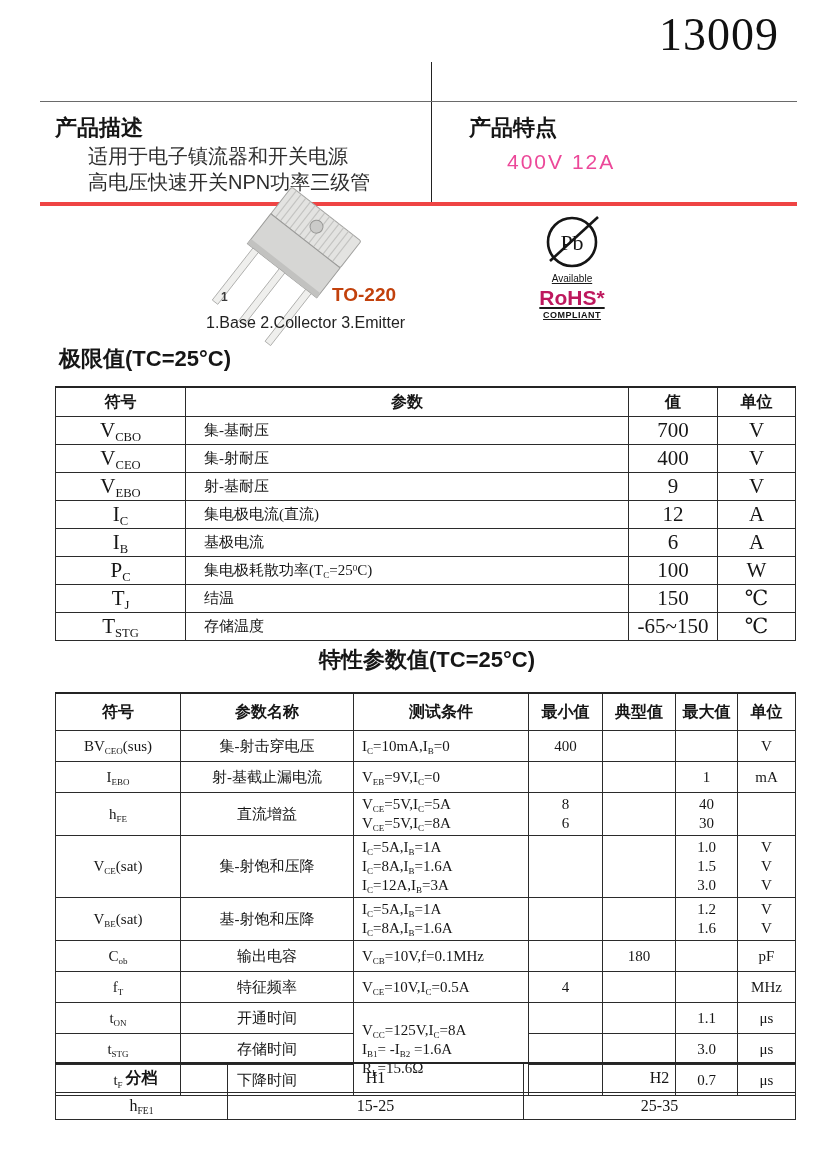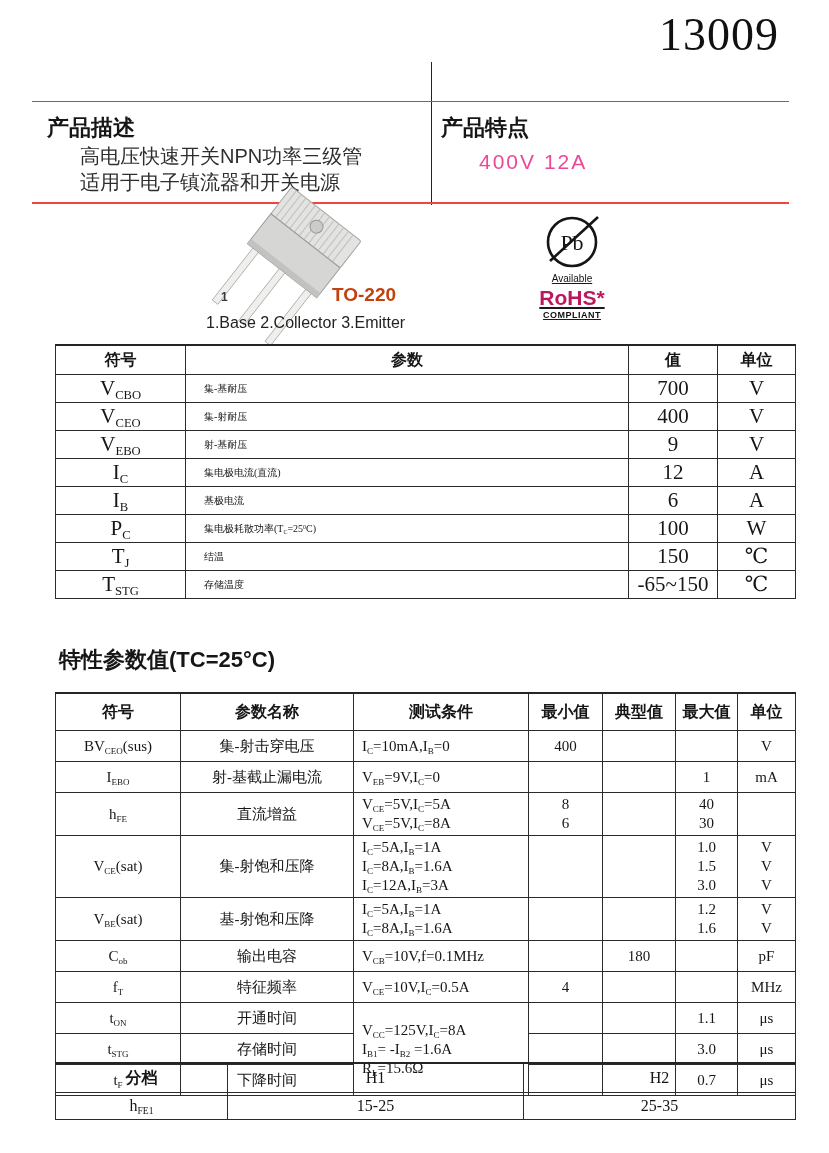--- a/index.html
+++ b/index.html
@@ -6,24 +6,24 @@
   .page{position:relative;width:829px;height:1153px;background:#fff;overflow:hidden;
         font-family:"Liberation Serif","DejaVu Serif",serif;color:#1a1a1a;}
   sub{font-size:0.6em;vertical-align:-0.28em;line-height:0;}
   sup{font-size:0.6em;vertical-align:0.5em;line-height:0;}
 
   .part-number{position:absolute;top:8px;right:50px;
         font:400 46px "Liberation Serif","DejaVu Serif",serif;letter-spacing:1px;color:#111;}
 
   .v-div{position:absolute;left:431px;top:62px;width:1px;height:143px;background:#222;}
 
-  .intro{position:absolute;left:32px;top:101px;width:757px;height:100px;
-         border-top:1px solid #6a6a6a;border-bottom:2px solid #ef4444;display:flex;}
+  .intro{position:absolute;left:40px;top:101px;width:757px;height:100px;
+         border-top:1px solid #6a6a6a;border-bottom:4px solid #ef4444;display:flex;}
   .intro-left{width:391px;}
-  .intro-right{flex:1;padding-left:18px;}
+  .intro-right{flex:1;padding-left:38px;}
   .sec-h{font:700 22px "Liberation Sans","DejaVu Sans",sans-serif;color:#161616;margin:0;}
   .intro .sec-h{margin-top:11px;}
   .intro-left .sec-h{margin-left:15px;}
   .desc-line{font:400 20px "Liberation Sans","DejaVu Sans",sans-serif;color:#2e2e2e;
              margin:1px 0 0 48px;line-height:25px;}
   .feat-value{font:400 21px "Liberation Sans","DejaVu Sans",sans-serif;color:#ec4899;
               margin:7px 0 0 38px;letter-spacing:2px;}
 
   .pkg-area{position:absolute;left:0;top:206px;width:829px;height:134px;}
   svg.pkg{position:absolute;left:138px;top:4px;overflow:visible;}
@@ -33,52 +33,52 @@
   .rohs{position:absolute;left:530px;top:8px;width:84px;text-align:center;text-decoration:underline;}
   .rohs svg{overflow:visible;display:block;margin:0 auto;}
   .rohs-avail{font:400 10px "Liberation Sans",sans-serif;color:#111;margin-top:1px;text-align:center;}
   .rohs-name{font:700 21px "Liberation Sans","DejaVu Sans",sans-serif;color:#be185d;margin-top:2px;}
   .rohs-comp{font:700 9px "Liberation Sans",sans-serif;color:#111;letter-spacing:0.5px;}
 
   .sec1{position:absolute;left:55px;top:344px;width:740px;}
   .sec2{position:absolute;left:55px;top:645px;width:740px;}
   .sec3{position:absolute;left:55px;top:1062px;width:740px;}
   .sec1 .sec-h,.sec2 .sec-h{margin:0 0 12px 4px;}
-  .sec2 .sec-h{margin-bottom:17px;}
+  .sec2 .sec-h{margin-bottom:17px;text-align:center;}
   .sec3 .sec-h{font-size:20px;margin:0 0 9px 2px;}
 
   table{border-collapse:collapse;width:740px;table-layout:fixed;}
   th,td{border:1px solid #2b2b2b;text-align:center;vertical-align:middle;
         font-family:"Liberation Serif","DejaVu Serif",serif;color:#161616;}
   table{border-top:2px solid #242424;}
   th{font:700 16px "Liberation Sans","DejaVu Sans",sans-serif;}
   .t1 th{height:26px;}
   .t1 td{height:24px;font-size:21px;}
-  .t1 td.param{text-align:left;padding-left:18px;font-size:10px;}
+  .t1 td.param{text-align:left;padding-left:18px;font-size:15px;}
   .t2 th{height:34px;}
   .t2 td{height:26px;font-size:15px;padding:2px 3px;}
   .t2 td.cond{text-align:left;padding-left:8px;}
   .ln{line-height:19px;}
   .t3 th{height:26px;}
   .t3 th.plain{font:400 16px "Liberation Serif","DejaVu Serif",serif;}
   .t3 td{height:24px;font-size:16px;}
 </style>
 </head>
 <body>
 
 <div class="page">
 
   <div class="part-number">13009</div>
   <div class="v-div"></div>
 
   <div class="intro">
     <div class="intro-left">
       <h2 class="sec-h">产品描述</h2>
+      <div class="desc-line">适用于电子镇流器和开关电源</div>
       <div class="desc-line">高电压快速开关NPN功率三级管</div>
-      <div class="desc-line">适用于电子镇流器和开关电源</div>
     </div>
     <div class="intro-right">
       <h2 class="sec-h">产品特点</h2>
       <div class="feat-value">400V  12A</div>
     </div>
   </div>
 
   <div class="pkg-area">
     <svg class="pkg" width="260" height="115" viewBox="0 0 260 115">
       <g transform="translate(165,34) rotate(38)">
@@ -102,20 +102,21 @@
         <text x="32" y="36" text-anchor="middle" font-family="Liberation Serif, DejaVu Serif, serif" font-size="22" fill="#151515">Pb</text>
         <line x1="10" y1="47" x2="58" y2="3" stroke="#151515" stroke-width="2.6"></line>
       </svg>
       <div class="rohs-avail">Available</div>
       <div class="rohs-name">RoHS*</div>
       <div class="rohs-comp">COMPLIANT</div>
     </div>
   </div>
 
   <div class="sec1">
+    <h2 class="sec-h">极限值(TC=25°C)</h2>
     <table class="t1">
       <colgroup>
           <col style="width:130px">
           <col style="width:443px">
           <col style="width:89px">
           <col style="width:78px">
         </colgroup>
       <thead>
         <tr>
           <th>符号</th>

